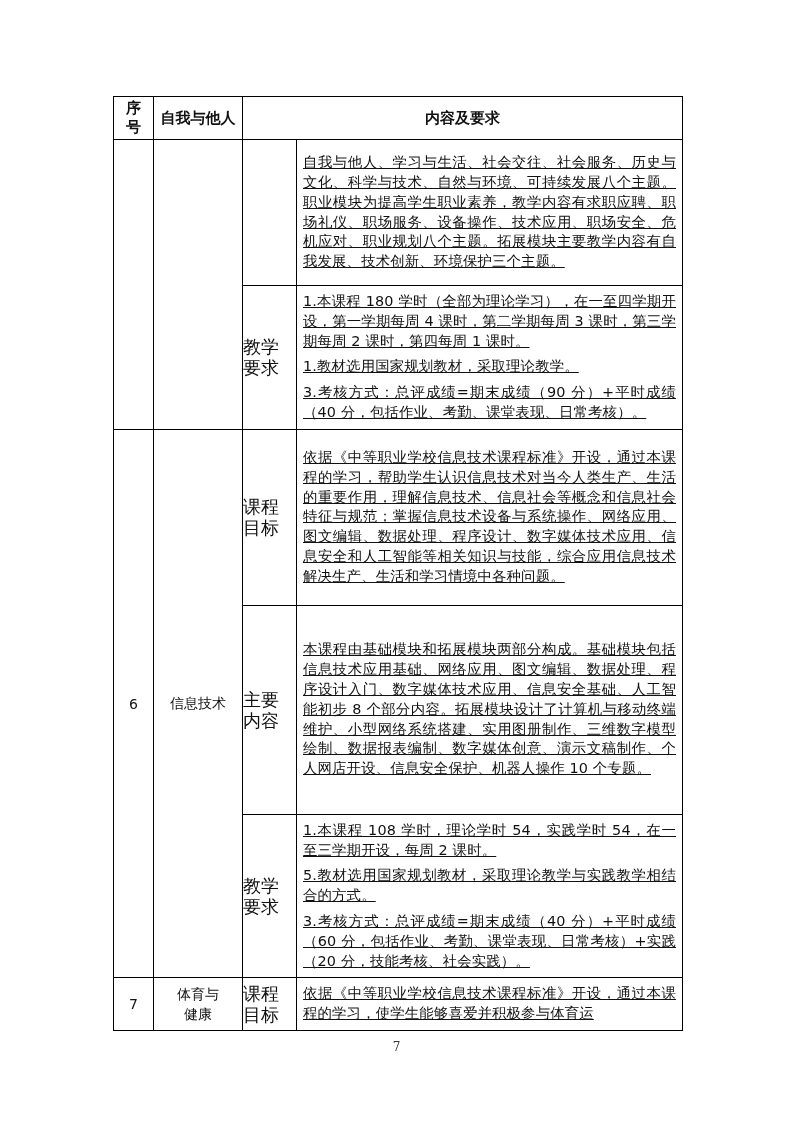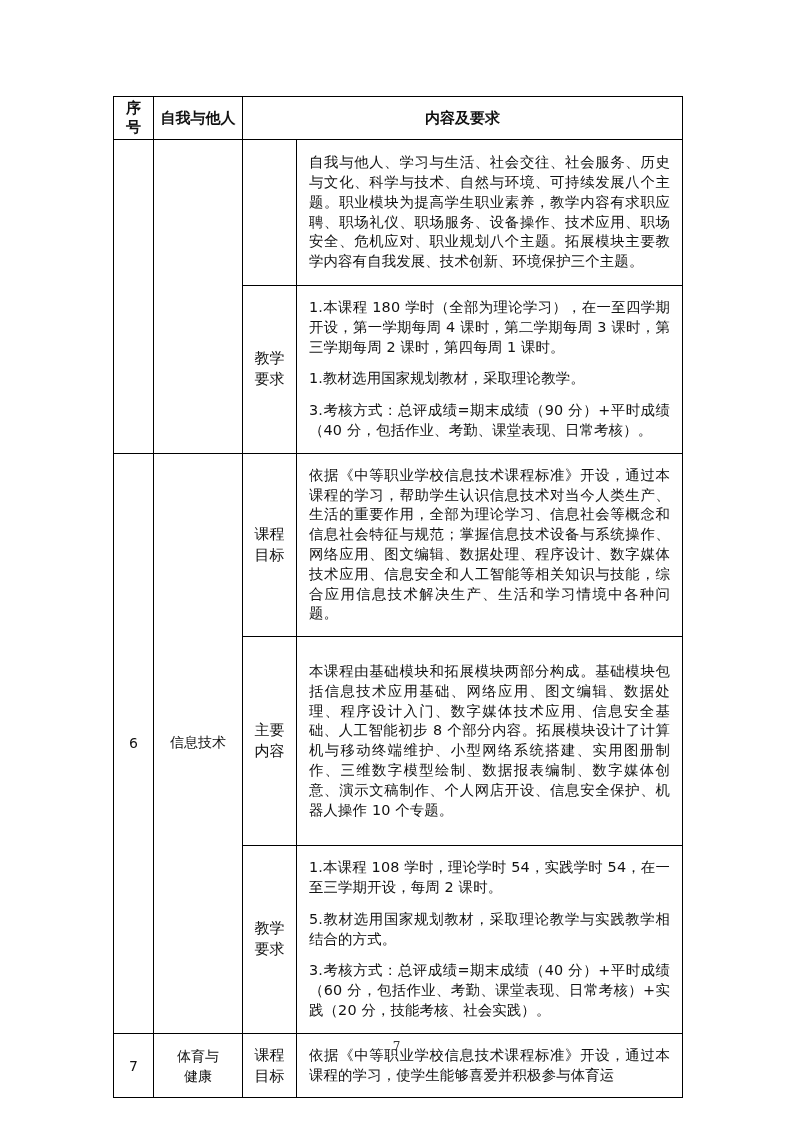--- a/index.html
+++ b/index.html
@@ -10,23 +10,23 @@
       position: absolute; left: 113px; top: 96px;
       width: 569px; border-collapse: collapse; table-layout: fixed;
     }
     table.course td, table.course th {
       border: 1.3px solid #000; padding: 0; vertical-align: middle;
     }
     col.c1 { width: 40px; } col.c2 { width: 89px; } col.c3 { width: 54px; } col.c4 { width: 386px; }
     th { font-weight: bold; font-size: 15px; text-align: center; }
     th.seq { line-height: 19px; }
     td.seq, td.name { text-align: center; font-size: 14px; }
-    td.sub { text-align: center; font-size: 15px; line-height: 21px; }
+    td.sub { font-size: 18px; line-height: 21px; }
     td.body { font-size: 14.4px; line-height: 19.8px; padding: 2px 4px 2px 5px; text-align: justify; letter-spacing: 0.15px; }
-    td.body p { margin: 12px; }
+    td.body p { margin: 6px; text-decoration: underline; }
     .pagenum { position: absolute; left: 0; width: 793px; top: 1040px; text-align: center;
       font-family: "DejaVu Serif", "Liberation Serif", serif; font-size: 12px; color: #333; }
   </style>
 </head>
 <body>
 
 <div class="page">
   <table class="course">
     <colgroup>
         <col class="c1">
@@ -58,21 +58,21 @@
           <p>1.教材选用国家规划教材，采取理论教学。</p>
           <p>3.考核方式：总评成绩=期末成绩（90 分）+平时成绩（40 分，包括作业、考勤、课堂表现、日常考核）。</p>
         </td>
       </tr>
 
       <tr style="height:176px">
         <td class="seq" rowspan="3">6</td>
         <td class="name" rowspan="3">信息技术</td>
         <td class="sub">课程<br>目标</td>
         <td class="body">
-          <p>依据《中等职业学校信息技术课程标准》开设，通过本课程的学习，帮助学生认识信息技术对当今人类生产、生活的重要作用，全部为理论学习、信息社会等概念和信息社会特征与规范；掌握信息技术设备与系统操作、网络应用、图文编辑、数据处理、程序设计、数字媒体技术应用、信息安全和人工智能等相关知识与技能，综合应用信息技术解决生产、生活和学习情境中各种问题。</p>
+          <p>依据《中等职业学校信息技术课程标准》开设，通过本课程的学习，帮助学生认识信息技术对当今人类生产、生活的重要作用，理解信息技术、信息社会等概念和信息社会特征与规范；掌握信息技术设备与系统操作、网络应用、图文编辑、数据处理、程序设计、数字媒体技术应用、信息安全和人工智能等相关知识与技能，综合应用信息技术解决生产、生活和学习情境中各种问题。</p>
         </td>
       </tr>
       <tr style="height:209px">
         <td class="sub">主要<br>内容</td>
         <td class="body">
           <p>本课程由基础模块和拓展模块两部分构成。基础模块包括信息技术应用基础、网络应用、图文编辑、数据处理、程序设计入门、数字媒体技术应用、信息安全基础、人工智能初步 8 个部分内容。拓展模块设计了计算机与移动终端维护、小型网络系统搭建、实用图册制作、三维数字模型绘制、数据报表编制、数字媒体创意、演示文稿制作、个人网店开设、信息安全保护、机器人操作 10 个专题。</p>
         </td>
       </tr>
       <tr style="height:161px">
         <td class="sub">教学<br>要求</td>

